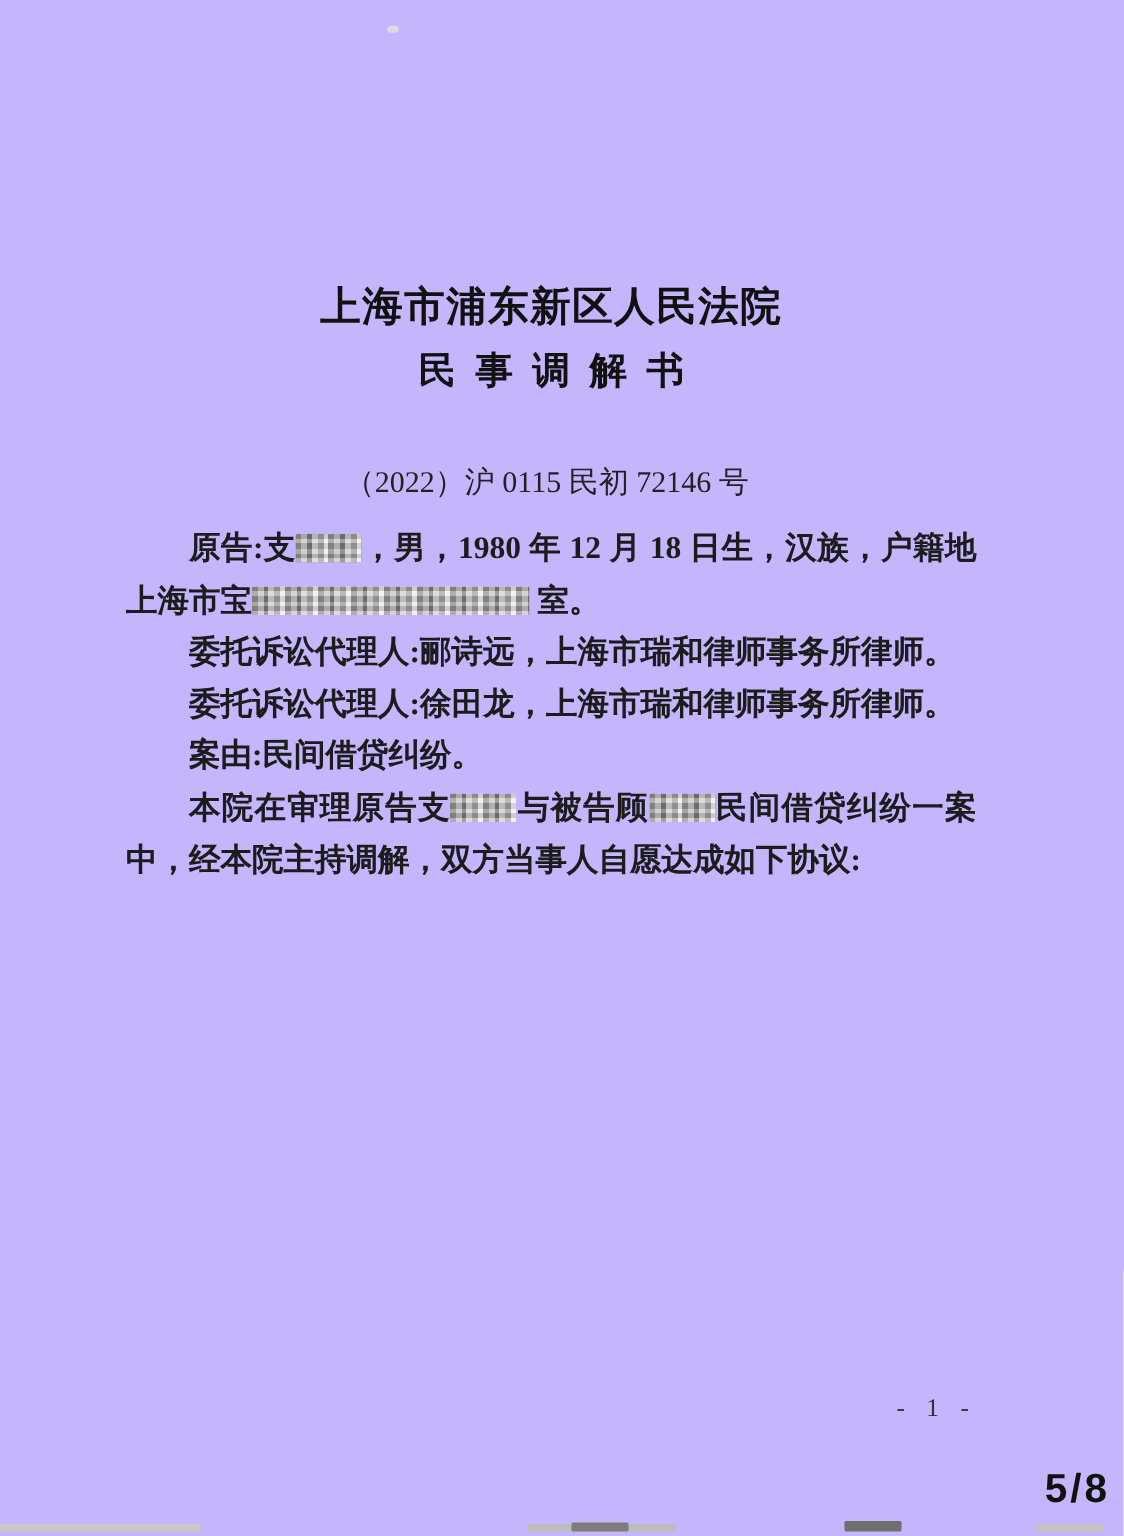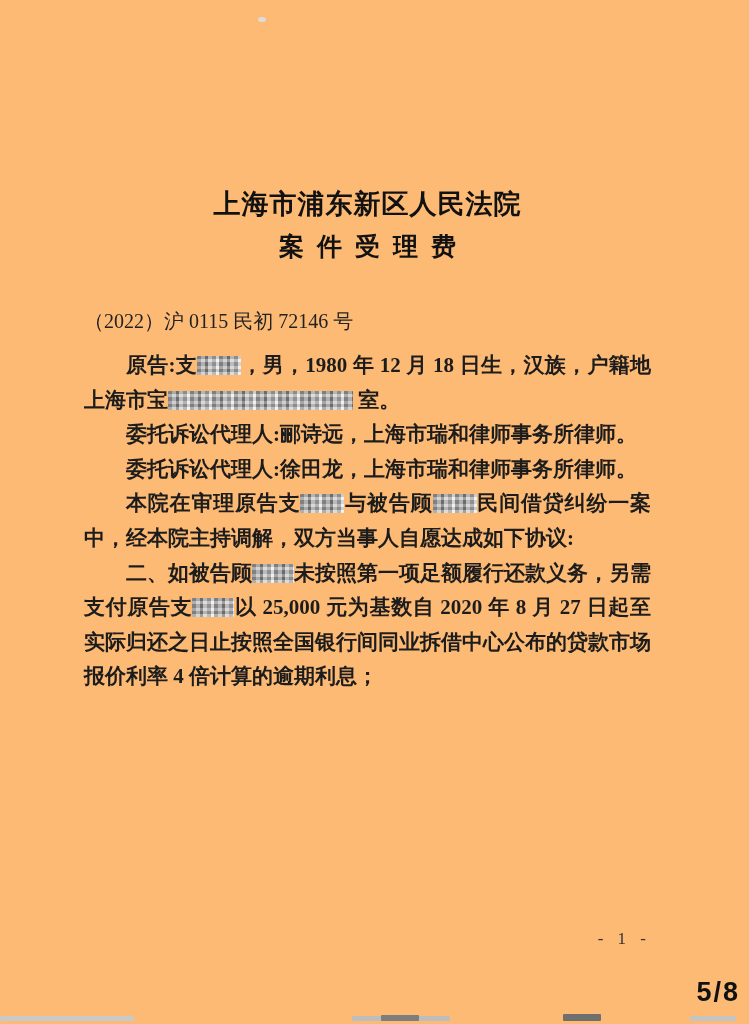--- a/index.html
+++ b/index.html
@@ -1,20 +1,20 @@
 <!DOCTYPE html>
 <html><head>
 <meta charset="utf-8">
 <style>
   html, body { margin: 0; padding: 0; background: #ffffff; }
   .page {
     position: relative;
     width: 749px;
     height: 1024px;
-    background: #fdba74;
+    background: #c4b5fd;
     overflow: hidden;
     font-family: "Liberation Serif", "DejaVu Serif", serif;
     color: #1c1c1c;
   }
   .court-title {
     position: absolute;
     top: 186px;
     left: 84px;
     width: 567px;
     text-align: center;
@@ -36,21 +36,21 @@
     padding-left: 13px;
     box-sizing: border-box;
     color: #111111;
     white-space: nowrap;
   }
   .case-number {
     position: absolute;
     top: 308px;
     left: 84px;
     width: 561px;
-    text-align: left;
+    text-align: center;
     font-size: 20px;
     color: #222222;
     white-space: nowrap;
   }
   .doc-body {
     position: absolute;
     top: 348px;
     left: 84px;
     width: 567px;
     font-size: 21px;
@@ -124,30 +124,30 @@
 </style>
 </head>
 <body>
 
 <div class="page">
 
   <div class="scan-artifact-dot"></div>
 
   <div class="court-title">上海市浦东新区人民法院</div>
 
-  <div class="doc-type">案件受理费</div>
+  <div class="doc-type">民事调解书</div>
 
   <div class="case-number">（2022）沪 0115 民初 72146 号</div>
 
   <div class="doc-body" id="doc-body">
       <p>原告:支<span class="redact" style="width: 44px;"></span>，男，1980 年 12 月 18 日生，汉族，户籍地上海市宝<span class="redact" style="width: 185px;"></span> 室。</p>
       <p>委托诉讼代理人:郦诗远，上海市瑞和律师事务所律师。</p>
       <p>委托诉讼代理人:徐田龙，上海市瑞和律师事务所律师。</p>
+      <p>案由:民间借贷纠纷。</p>
       <p>本院在审理原告支<span class="redact" style="width: 44px;"></span>与被告顾<span class="redact" style="width: 44px;"></span>民间借贷纠纷一案中，经本院主持调解，双方当事人自愿达成如下协议:</p>
-      <p>二、如被告顾<span class="redact" style="width: 42px;"></span>未按照第一项足额履行还款义务，另需支付原告支<span class="redact" style="width: 42px;"></span>以 25,000 元为基数自 2020 年 8 月 27 日起至实际归还之日止按照全国银行间同业拆借中心公布的贷款市场报价利率 4 倍计算的逾期利息；</p>
     </div>
 
   <div class="doc-page-number">- 1 -</div>
 
   <div class="viewer-page-indicator">5/8</div>
 
   <div class="scan-edge e1"></div>
   <div class="scan-edge e2"></div>
   <div class="scan-edge e3"></div>
   <div class="scan-edge e4"></div>

